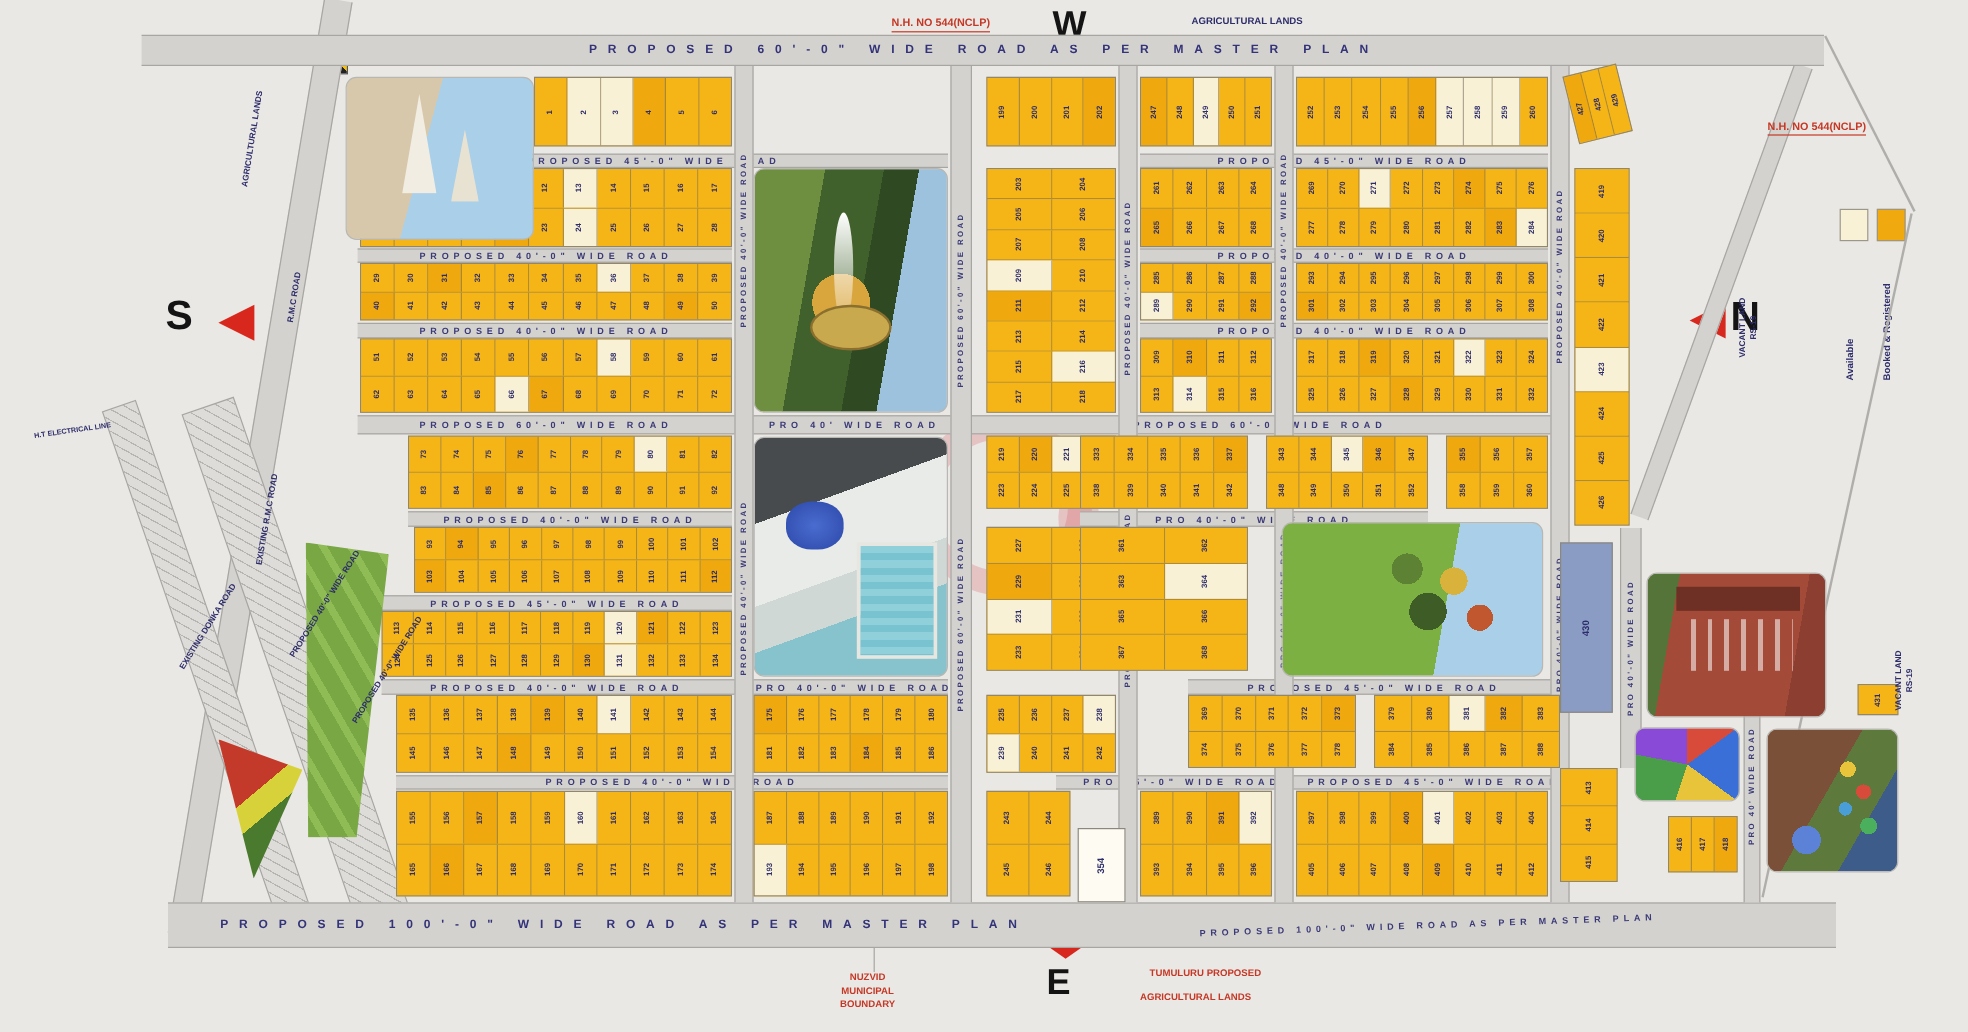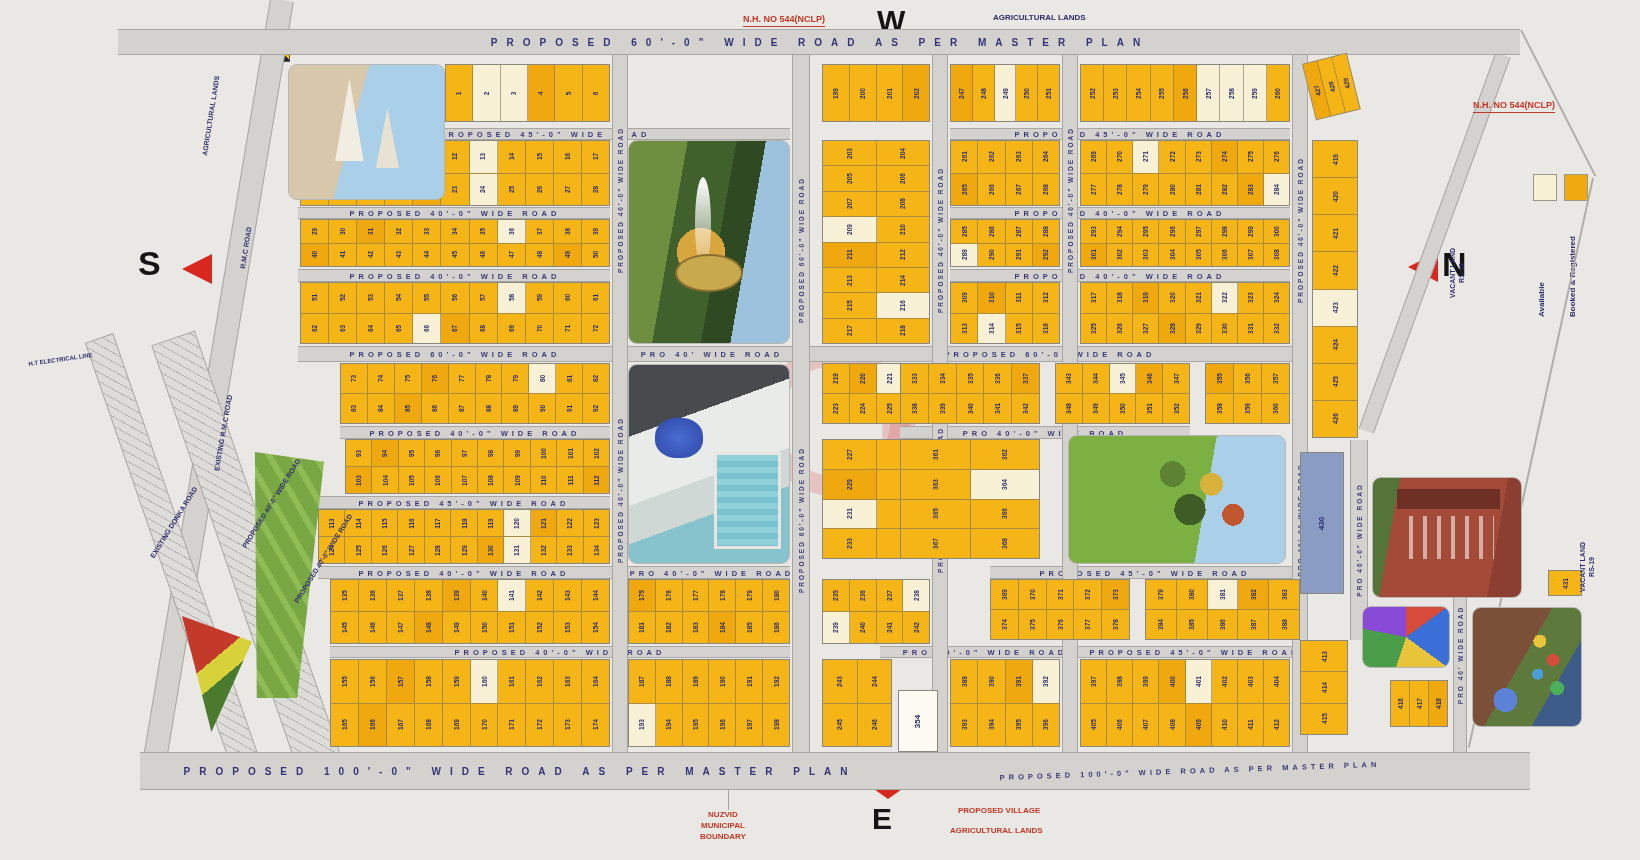--- a/index.html
+++ b/index.html
@@ -1751,21 +1751,21 @@
     <div class="ph ph-park" style="left: 1068px; top: 435px; width: 218px; height: 129px;"></div>
     <div class="ph ph-school" style="left: 1372px; top: 477px; width: 150px; height: 121px;"></div>
     <div class="ph ph-kids" style="left: 1362px; top: 606px; width: 88px; height: 62px;"></div>
     <div class="ph ph-play" style="left: 1472px; top: 607px; width: 110px; height: 120px;"></div>
     <div class="ph ph-tri1" style="left: 228px; top: 452px; width: 96px; height: 246px;"></div>
     <div class="ph ph-tri2" style="left: 182px; top: 616px; width: 70px; height: 116px;"></div>
     <div class="maplabel c-red underline" style="left: 743px; top: 13px; font-size: 9px;">N.H. NO 544(NCLP)</div>
     <div class="maplabel c-navy" style="left: 993px; top: 13px; font-size: 8px;">AGRICULTURAL LANDS</div>
     <div class="maplabel c-red underline" style="left: 1473px; top: 99px; font-size: 9px;">N.H. NO 544(NCLP)</div>
     <div class="maplabel c-red" style="left: 700px; top: 810px; font-size: 8px; text-align: center;">NUZVID<br>MUNICIPAL<br>BOUNDARY</div>
-    <div class="maplabel c-red" style="left: 958px; top: 806px; font-size: 8px;">PROPOSED VILLAGE</div>
+    <div class="maplabel c-red" style="left: 958px; top: 806px; font-size: 8px;">TUMULURU PROPOSED</div>
     <div class="maplabel c-red" style="left: 950px; top: 826px; font-size: 8px;">AGRICULTURAL LANDS</div>
     <div class="maplabel c-navy" style="left: 1448px; top: 298px; font-size: 7px; transform: rotate(-90deg); transform-origin: 0px 0px; text-align: center;">VACANT LAND<br>RS-19</div>
     <div class="maplabel c-navy" style="left: 1578px; top: 592px; font-size: 7px; transform: rotate(-90deg); transform-origin: 0px 0px; text-align: center;">VACANT LAND<br>RS-19</div>
     <div class="maplabel c-navy" style="left: 200px; top: 155px; font-size: 7px; transform: rotate(-81deg); transform-origin: 0px 0px;">AGRICULTURAL LANDS</div>
     <div class="maplabel c-navy" style="left: 238px; top: 268px; font-size: 7px; transform: rotate(-81deg); transform-origin: 0px 0px;">R.M.C ROAD</div>
     <div class="maplabel c-navy" style="left: 212px; top: 470px; font-size: 7px; transform: rotate(-80deg); transform-origin: 0px 0px;">EXISTING R.M.C ROAD</div>
     <div class="maplabel c-navy" style="left: 148px; top: 555px; font-size: 7px; transform: rotate(-58deg); transform-origin: 0px 0px;">EXISTING DONKA ROAD</div>
     <div class="maplabel c-navy" style="left: 240px; top: 545px; font-size: 7px; transform: rotate(-58deg); transform-origin: 0px 0px;">PROPOSED 40'-0" WIDE ROAD</div>
     <div class="maplabel c-navy" style="left: 292px; top: 600px; font-size: 7px; transform: rotate(-58deg); transform-origin: 0px 0px;">PROPOSED 40'-0" WIDE ROAD</div>
     <div class="maplabel c-navy" style="left: 28px; top: 360px; font-size: 6px; transform: rotate(-8deg); transform-origin: 0px 0px;">H.T ELECTRICAL LINE</div>

